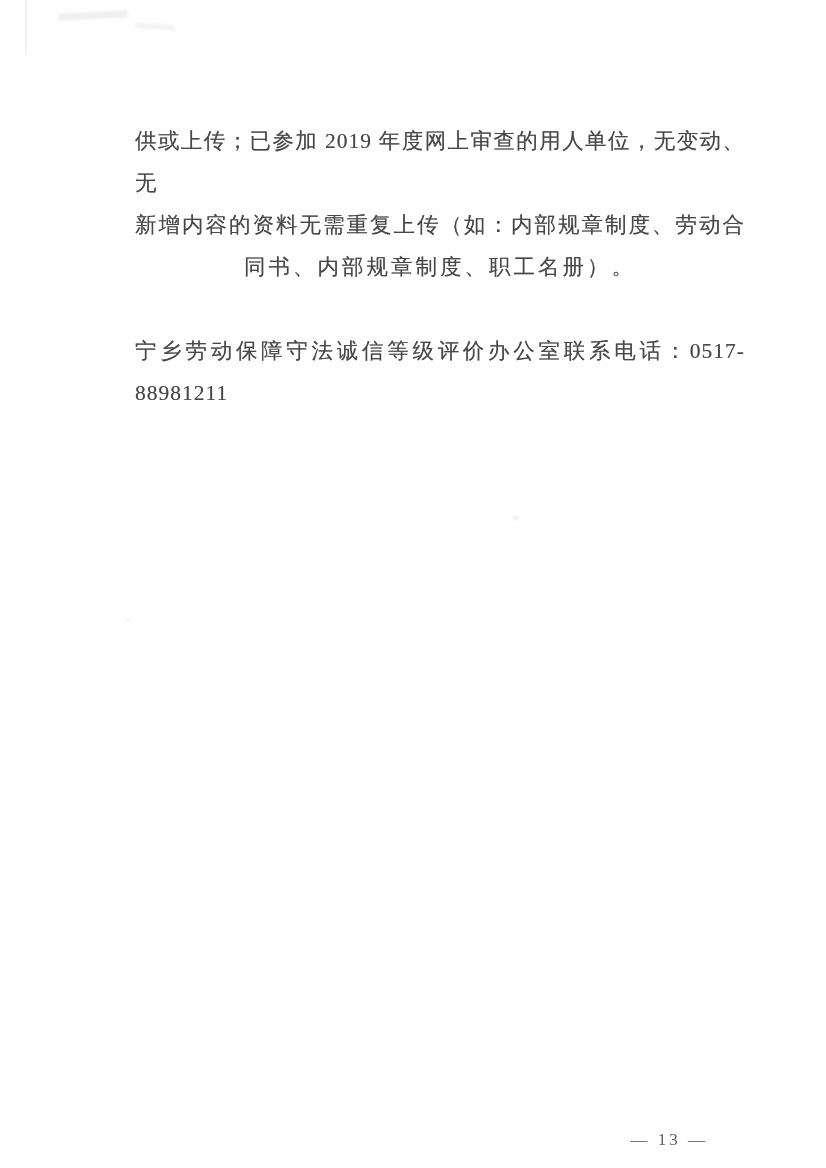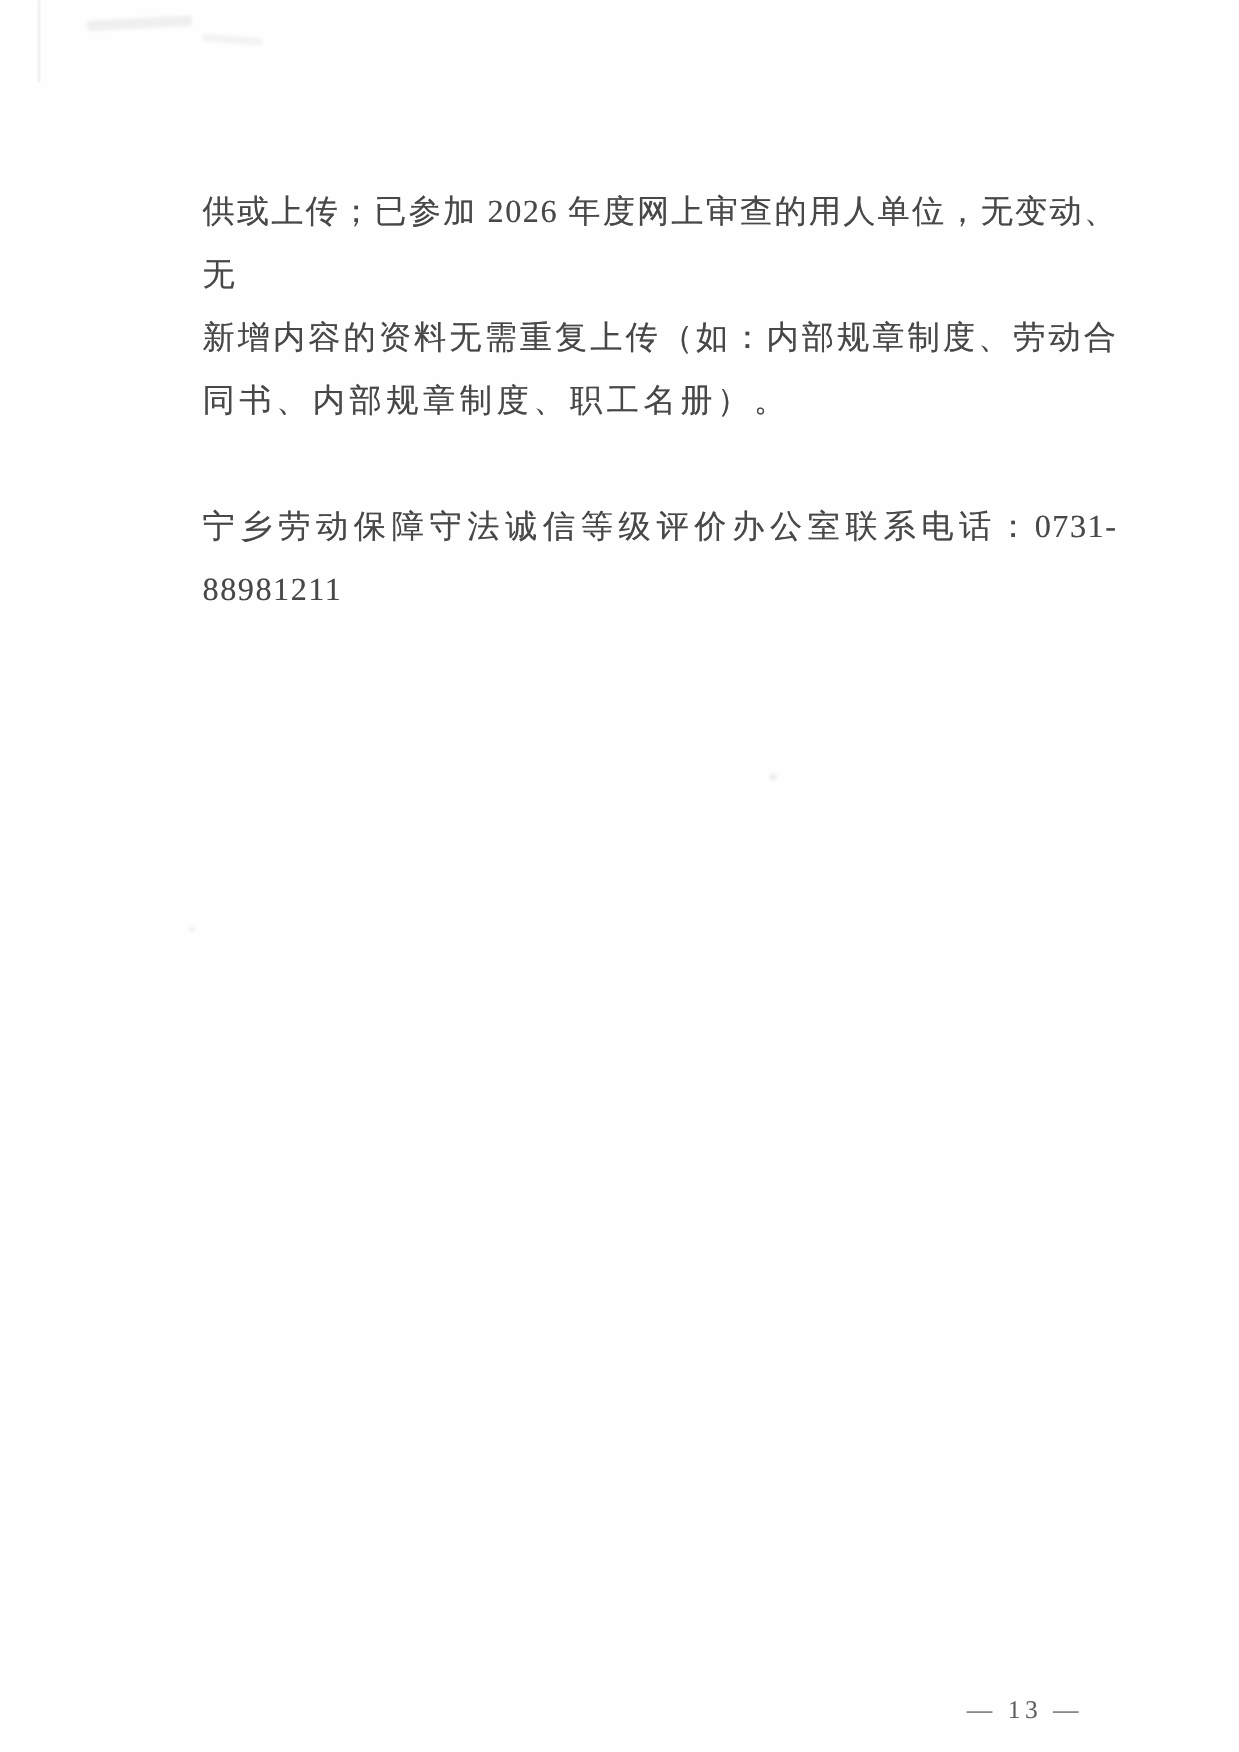--- a/index.html
+++ b/index.html
@@ -37,63 +37,64 @@
     width: 610px;
   }
   .line {
     margin: 0;
     font-size: 21.5px;
     line-height: 42px;
     letter-spacing: 1px;
     white-space: nowrap;
     color: #484848;
     text-shadow: 0 0 0.4px rgba(70,70,70,0.55);
+    text-align: center;
   }
   .line.fill {
     white-space: normal;
     text-align: justify;
     text-align-last: justify;
     text-justify: inter-character;
   }
   .line.loose {
     letter-spacing: 3px;
   }
   .line.right {
     text-align: right;
     padding-right: 4px;
   }
   .para-gap {
     height: 42px;
   }
   .page-number {
     position: absolute;
-    right: 104px;
+    right: 118px;
     bottom: 18px;
     font-size: 17px;
     letter-spacing: 3px;
     color: #5d5d5d;
     font-family: "Liberation Serif", "DejaVu Serif", serif;
   }
 </style>
 </head>
 <body>
 
 <div class="page">
 
   <div class="scan-artifact a1"></div>
   <div class="scan-artifact a2"></div>
   <div class="scan-artifact a3"></div>
   <div class="scan-artifact a4"></div>
   <div class="scan-artifact a5"></div>
 
   <div class="content">
-    <p class="line fill">供或上传；已参加 2026 年度网上审查的用人单位，无变动、无</p>
+    <p class="line fill">供或上传；已参加 2019 年度网上审查的用人单位，无变动、无</p>
     <p class="line fill">新增内容的资料无需重复上传（如：内部规章制度、劳动合</p>
     <p class="line loose">同书、内部规章制度、职工名册）。</p>
 
     <div class="para-gap"></div>
 
-    <p class="line fill">宁乡劳动保障守法诚信等级评价办公室联系电话：0731-88981211</p>
+    <p class="line fill">宁乡劳动保障守法诚信等级评价办公室联系电话：0517-88981211</p>
   </div>
 
   <div class="page-number">— 13 —</div>
 
 </div>
 
 </body></html>

